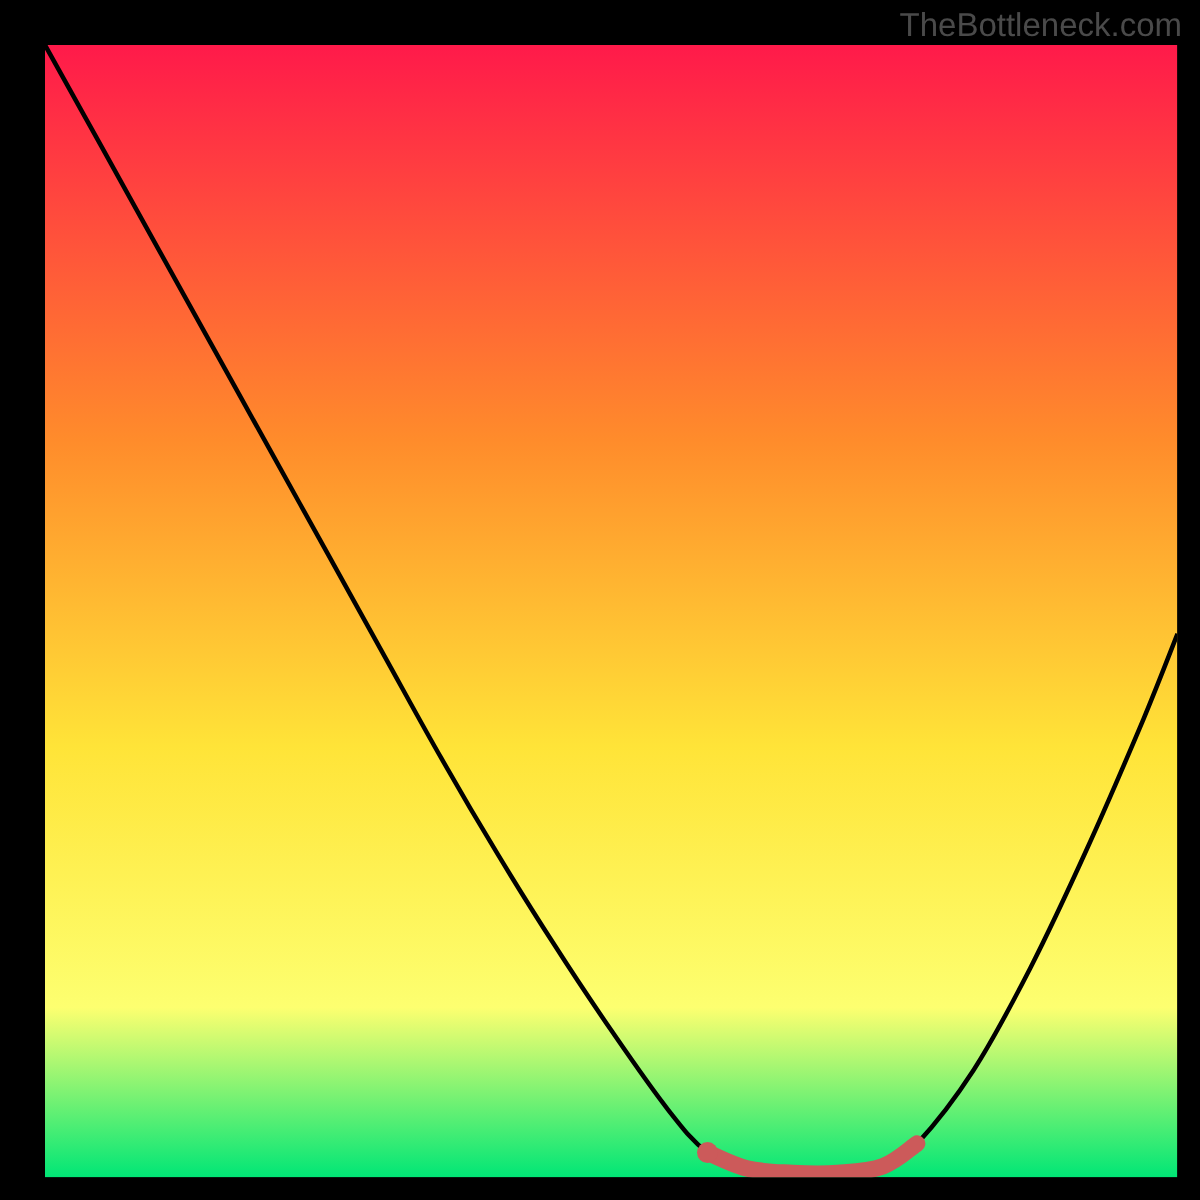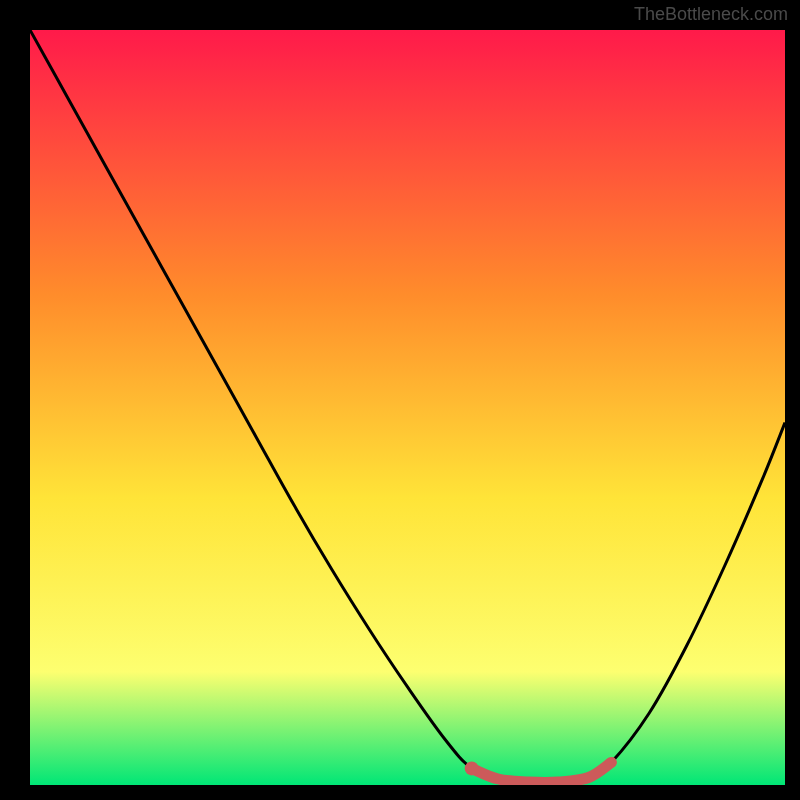--- a/index.html
+++ b/index.html
@@ -9,21 +9,21 @@
     background: #000;
     font-family: Arial, Helvetica, sans-serif;
     position: relative;
     overflow: hidden;
   }
   .attribution {
     position: absolute;
     top: 4px;
     right: 12px;
     color: #4a4a4a;
-    font-size: 18px;
+    font-size: 22px;
     font-weight: 500;
     z-index: 10;
   }
   .plot-area {
     position: absolute;
     left: 30px;
     top: 30px;
     width: 755px;
     height: 755px;
     overflow: hidden;

